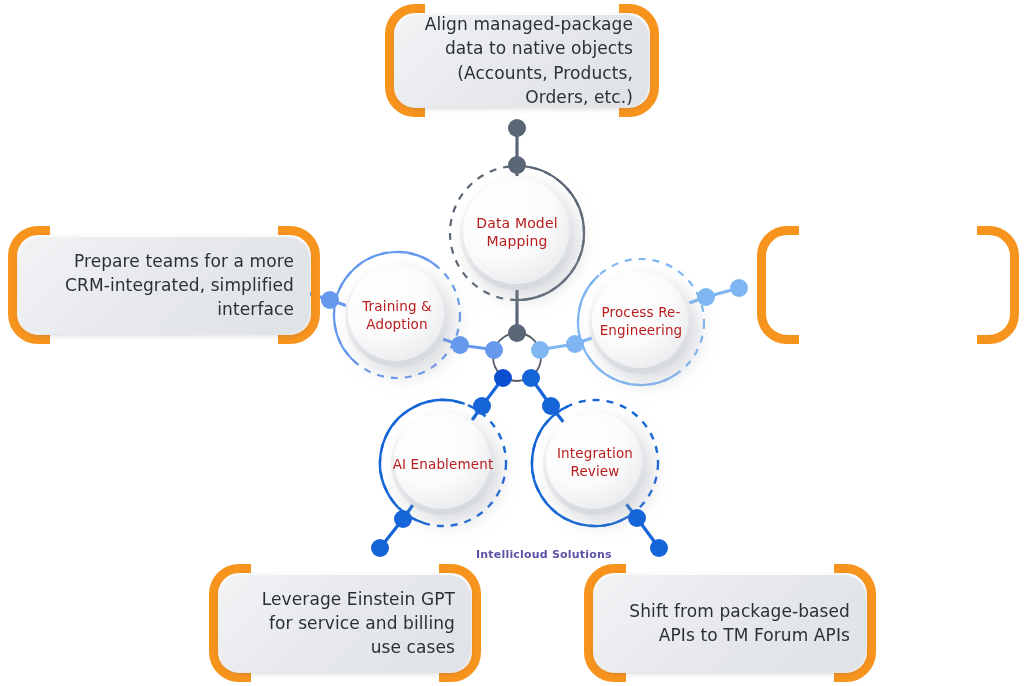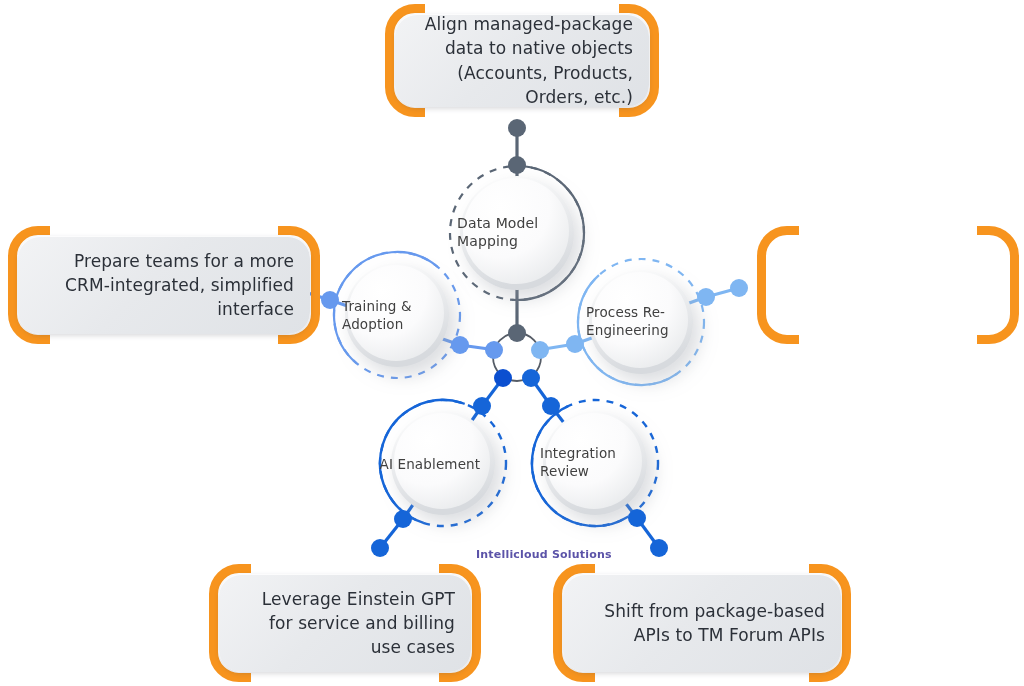--- a/index.html
+++ b/index.html
@@ -19,21 +19,21 @@
   .callout .panel{position:absolute;left:10px;top:10px;right:10px;bottom:10px;
      border-radius:22px;
      background:linear-gradient(135deg,#f2f3f5 0%,#e7e9ec 45%,#dfe2e6 100%);
      box-shadow:0 2px 5px rgba(60,60,70,.18), inset 0 1px 0 rgba(255,255,255,.8);
      display:flex;align-items:center;justify-content:center;padding:4px 16px;
      box-sizing:border-box;}
   .callout .ctext{font-size:17px;line-height:1.42;color:#2b3038;text-align:right;
      letter-spacing:.1px;}
 
   
-  .nodelabel{position:absolute;text-align:left;color:#404040;
+  .nodelabel{position:absolute;text-align:center;color:#b91c1c;
      font-size:13.5px;line-height:1.32;letter-spacing:.15px;
      transform:translate(-50%,-50%);pointer-events:none;}
   .nodelabel.big{font-size:14px;}
 
   .watermark{position:absolute;font-size:11px;font-weight:bold;color:#5B53A8;
      letter-spacing:.2px;}
 </style>
 </head>
 <body>
 
@@ -199,21 +199,21 @@
 
   <div class="callout" style="left:209px;top:564px;width:272px;height:118px;">
     <div class="frame"></div>
     <div class="gap-t" style="left:42px;right:42px;"></div>
     <div class="gap-b" style="left:42px;right:42px;"></div>
     <div class="panel">
       <div class="ctext">Leverage Einstein GPT for service and billing use cases</div>
     </div>
   </div>
 
-  <div class="callout" style="left:553px;top:564px;width:298px;height:118px;">
+  <div class="callout" style="left:584px;top:564px;width:272px;height:118px;padding-left:20px;">
     <div class="frame"></div>
     <div class="gap-t" style="left:42px;right:42px;"></div>
     <div class="gap-b" style="left:42px;right:42px;"></div>
     <div class="panel">
       <div class="ctext">Shift from package-based APIs to TM Forum APIs</div>
     </div>
   </div>
 
   <div class="watermark" style="left:476px;top:548px;">Intellicloud Solutions</div>
 

